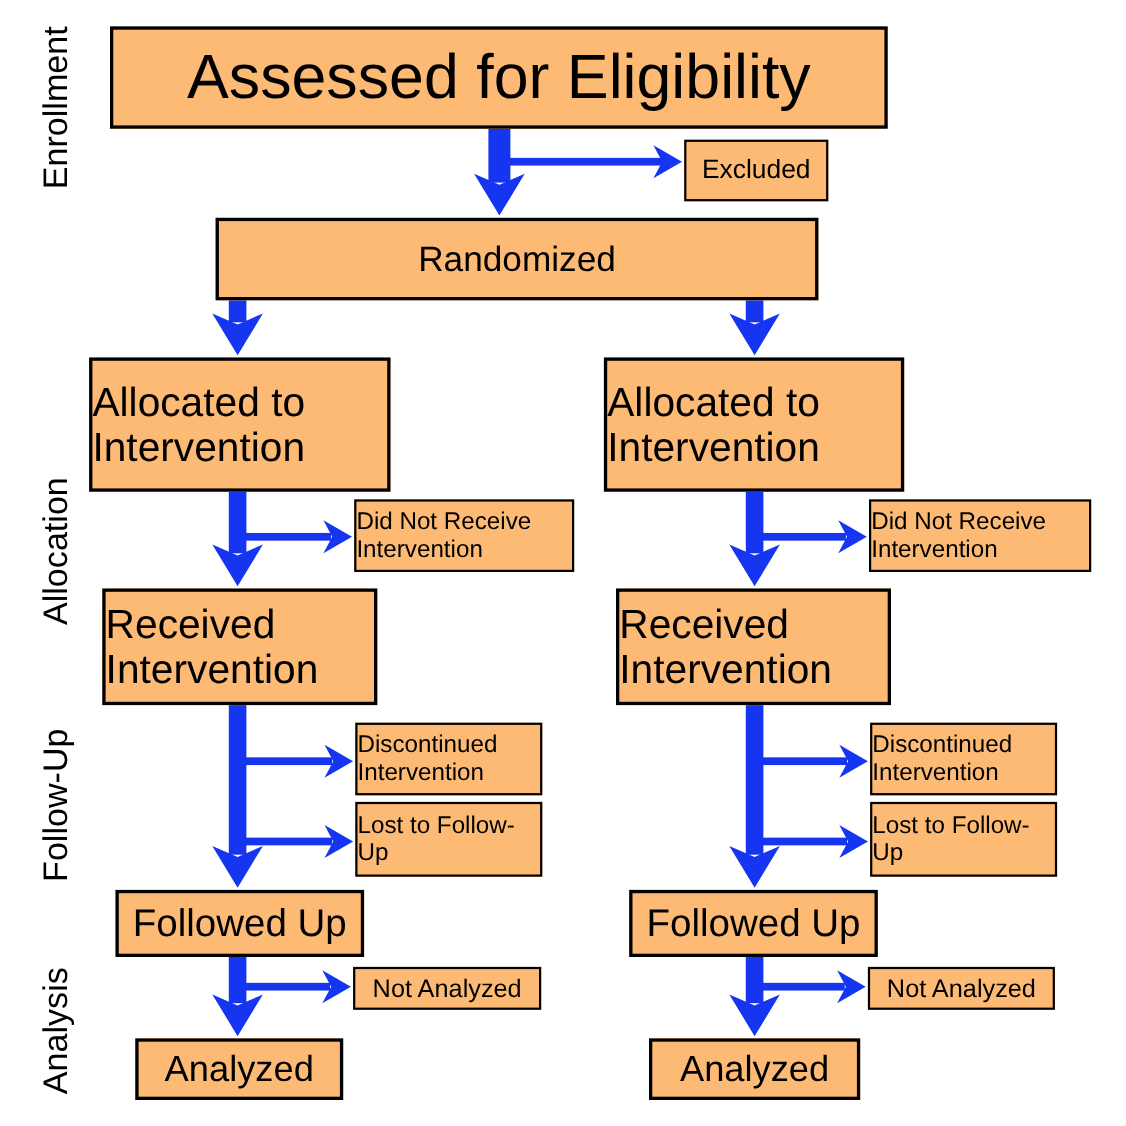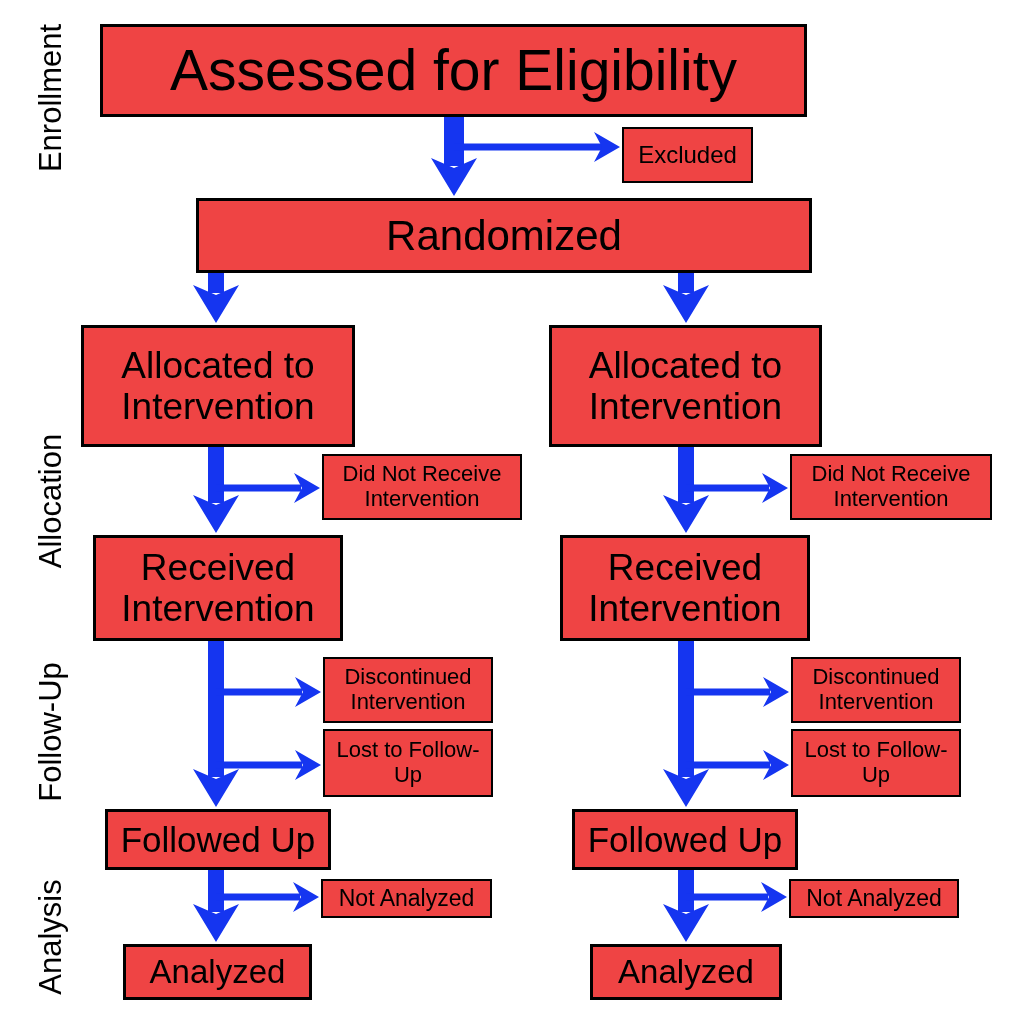--- a/index.html
+++ b/index.html
@@ -12,40 +12,39 @@
     color: #000000;
     overflow: hidden;
   }
   #arrow-layer {
     position: absolute;
     left: 0; top: 0;
     width: 1024px; height: 1024px;
   }
   .box {
     position: absolute;
-    background: #ef4444;
+    background: #fdba74;
     border: 3px solid #000000;
     box-sizing: border-box;
     display: flex;
     align-items: center;
     justify-content: center;
-    text-align: center;
     line-height: 1.12;
   }
   .box.small { border-width: 2.5px; }
   .stage-label {
     position: absolute;
     white-space: nowrap;
     font-size: 31px;
     transform: translate(-50%, -50%) rotate(-90deg);
   }
   
   .b-assessed     { left:100px; top:24px;  width:707px; height:93px;  font-size:57px; }
   .b-excluded     { left:622px; top:127px; width:131px; height:56px;  font-size:24px; }
-  .b-randomized   { left:196px; top:198px; width:616px; height:75px;  font-size:42px; }
+  .b-randomized   { left:196px; top:198px; width:548px; height:75px;  font-size:32px; }
   .b-allocated-l  { left:81px;  top:325px; width:274px; height:122px; font-size:37px; }
   .b-allocated-r  { left:549px; top:325px; width:273px; height:122px; font-size:37px; }
   .b-dnr-l        { left:322px; top:454px; width:200px; height:66px;  font-size:22px; }
   .b-dnr-r        { left:790px; top:454px; width:202px; height:66px;  font-size:22px; }
   .b-received-l   { left:93px;  top:535px; width:250px; height:106px; font-size:37px; }
   .b-received-r   { left:560px; top:535px; width:250px; height:106px; font-size:37px; }
   .b-disc-l       { left:323px; top:657px; width:170px; height:66px;  font-size:22px; }
   .b-disc-r       { left:791px; top:657px; width:170px; height:66px;  font-size:22px; }
   .b-lost-l       { left:323px; top:729px; width:170px; height:68px;  font-size:22px; }
   .b-lost-r       { left:791px; top:729px; width:170px; height:68px;  font-size:22px; }

